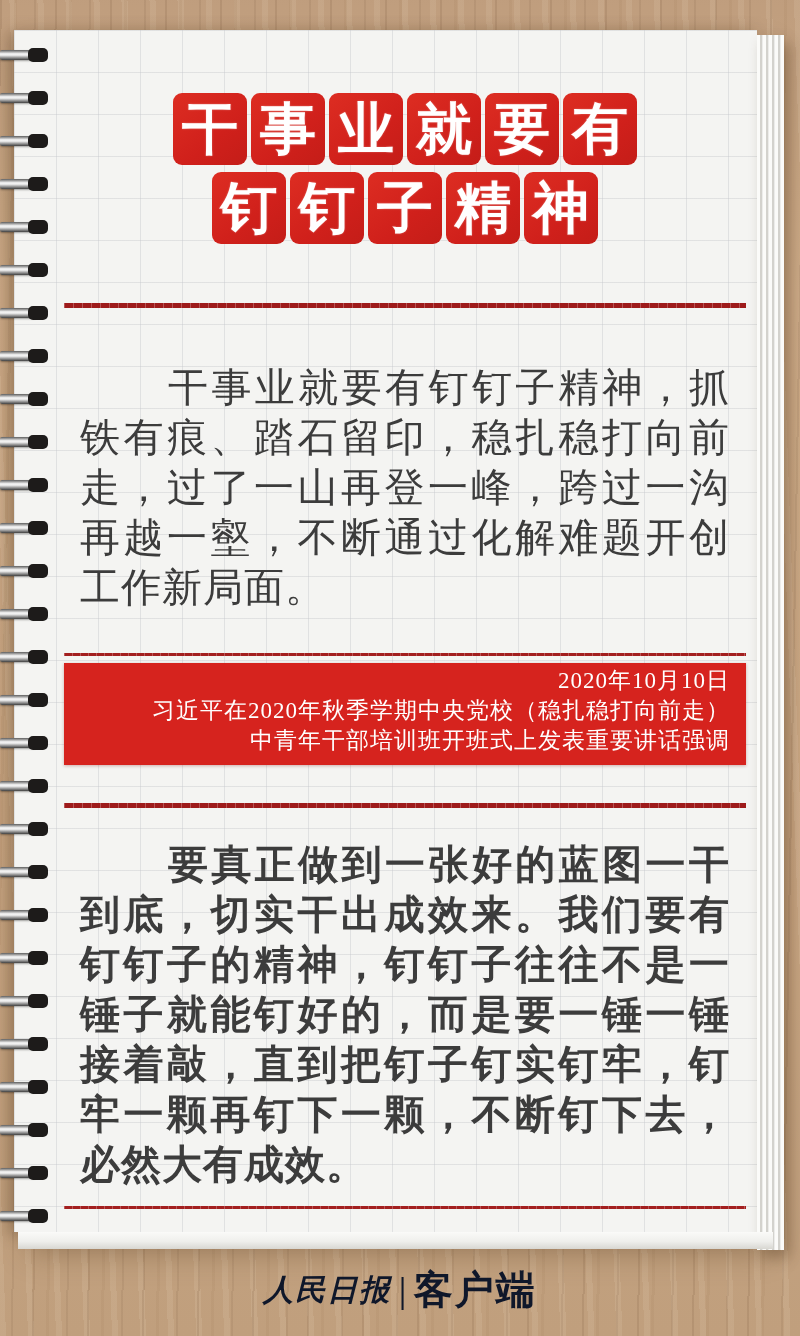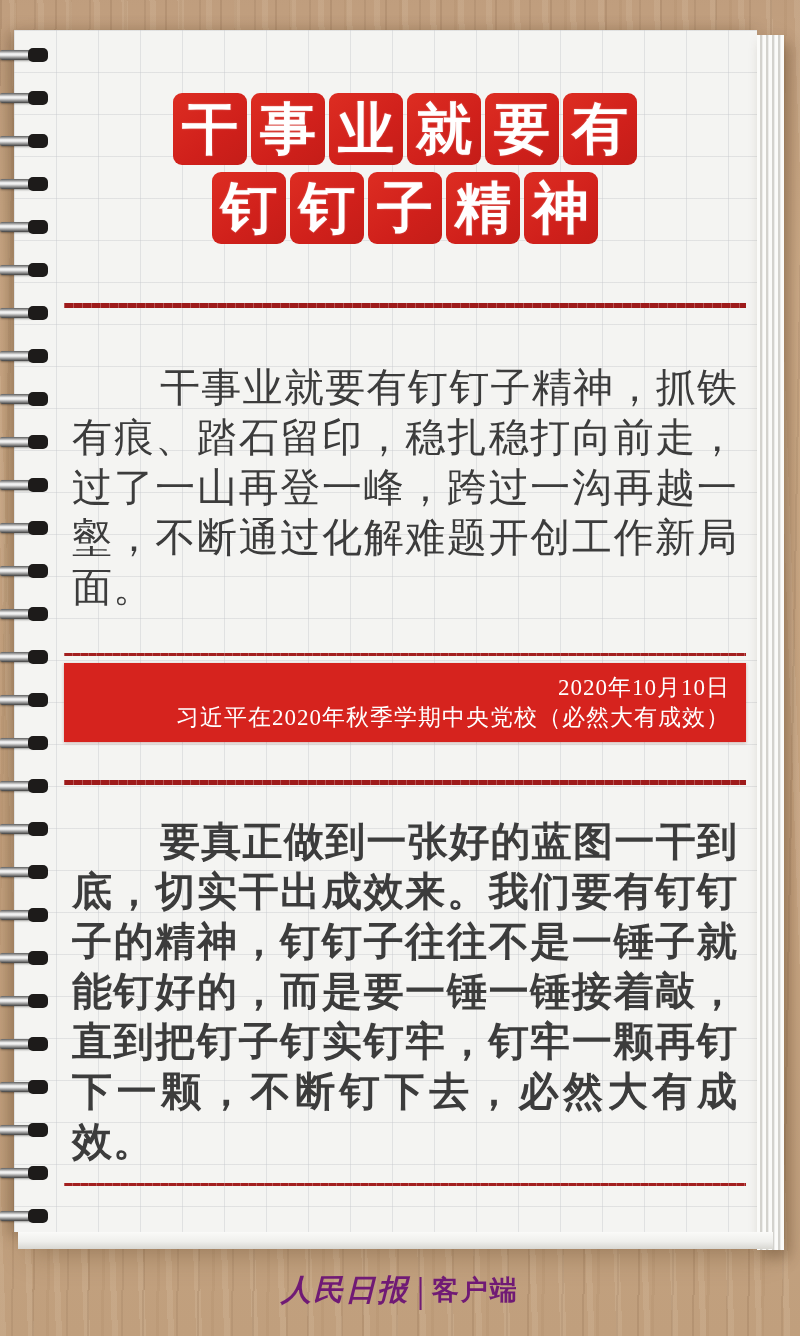--- a/index.html
+++ b/index.html
@@ -64,46 +64,46 @@
   }
 
   .divider{height:5px; background:#9e1b1b; margin-top:59px;
     background-image:linear-gradient(90deg, rgba(255,255,255,.25) 0 1px, transparent 1px 7px);
     background-size:9px 5px;}
   .thin-line{height:3px; background:#a31f1f; margin-top:40px;
     background-image:linear-gradient(90deg, rgba(255,255,255,.25) 0 1px, transparent 1px 6px);
     background-size:8px 3px;}
 
   .para{
-    margin:8px; color:#3c3c3c; font-size:40px; line-height:50px;
+    margin:16px; color:#3c3c3c; font-size:40px; line-height:50px;
     text-indent:2.2em; text-align:justify; letter-spacing:1px;
   }
   .para.first{margin-top:55px;}
   .para.second{margin-top:32px;font-weight:bold;}
 
   .banner{
     margin-top:7px; background:#d6231e; color:#ffffff;
-    padding:10px 16px 9px 16px; text-align:right;
+    padding:3px 16px 9px 16px; text-align:right;
     font-size:23px; line-height:30px; letter-spacing:1px;
     box-shadow:0 1px 3px rgba(120,20,15,.3);
     font-family:Liberation Serif, serif;
   }
   .banner .line{white-space:nowrap;}
 
   .thin-line.second{margin-top:16px;}
 
   
   .footer-brand{
     position:absolute; left:0; right:0; top:1268px; height:44px;
     display:flex; align-items:center; justify-content:center; gap:8px;
-    color:#701a75;
+    color:#0f172a;
   }
   .brand-script{font-size:30px; font-style:italic; font-weight:bold; letter-spacing:2px;}
   .brand-sep{font-size:30px; font-weight:bold; transform:scaleY(1.2);}
-  .brand-suffix{font-size:27px; font-weight:bold; font-family:"Liberation Sans",sans-serif; letter-spacing:2px;}
+  .brand-suffix{font-size:39px; font-weight:bold; font-family:"Liberation Sans",sans-serif; letter-spacing:2px;}
 </style>
 </head>
 <body>
 
 <div class="notebook">
   <div class="page-stack-right"></div>
   <div class="page-stack-bottom"></div>
 
   <div class="content">
 
@@ -123,21 +123,22 @@
       <div class="title-block">神</div>
     </div>
 
     <div class="divider"></div>
 
     <p class="para first">干事业就要有钉钉子精神，抓铁有痕、踏石留印，稳扎稳打向前走，过了一山再登一峰，跨过一沟再越一壑，不断通过化解难题开创工作新局面。</p>
 
     <div class="thin-line"></div>
     <div class="banner">
       <div class="line">2020年10月10日</div>
-      <div class="line">习近平在2020年秋季学期中央党校（必然大有成效）</div>
+      <div class="line">习近平在2020年秋季学期中央党校（稳扎稳打向前走）</div>
+      <div class="line">中青年干部培训班开班式上发表重要讲话强调</div>
     </div>
 
     <div class="divider" style="margin-top:38px;"></div>
 
     <p class="para second">要真正做到一张好的蓝图一干到底，切实干出成效来。我们要有钉钉子的精神，钉钉子往往不是一锤子就能钉好的，而是要一锤一锤接着敲，直到把钉子钉实钉牢，钉牢一颗再钉下一颗，不断钉下去，必然大有成效。</p>
 
     <div class="thin-line second"></div>
 
   </div>
 </div>

